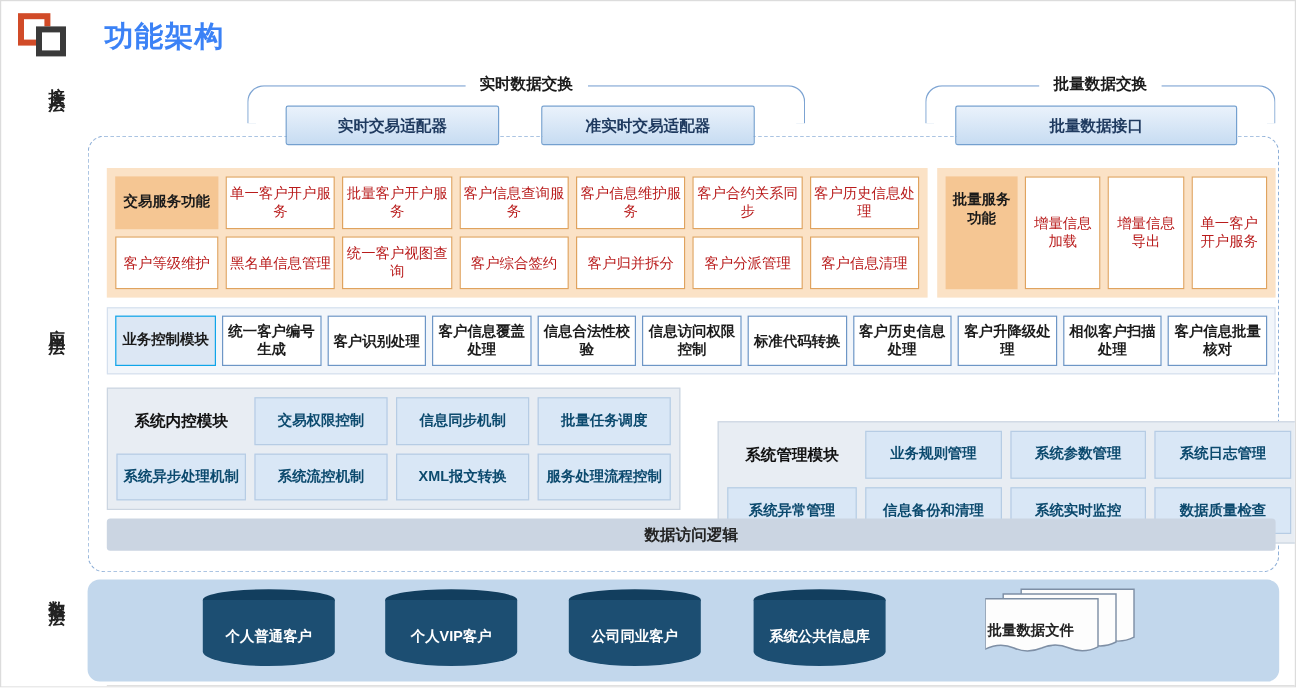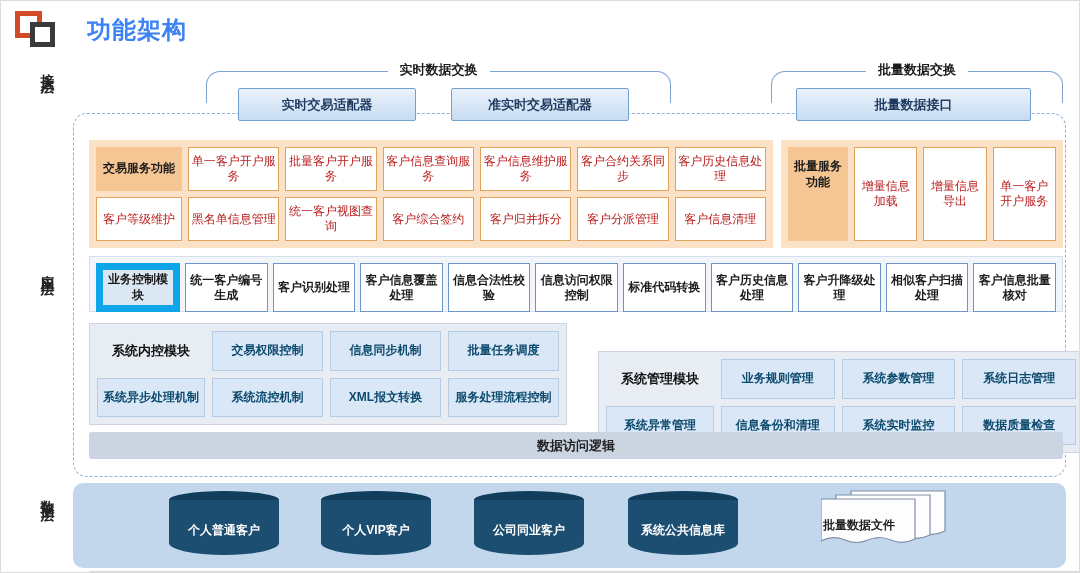--- a/index.html
+++ b/index.html
@@ -38,21 +38,21 @@
   .batch-panel { left:780px; width:282px; grid-template-columns:60px repeat(3,1fr); grid-template-rows:1fr; }
   .olabel { background:#f5c693; display:flex; align-items:center; justify-content:center; text-align:center;
             font-size:12px; font-weight:700; line-height:1.3; padding:2px; }
   .batch-panel .olabel { align-items:flex-start; padding-top:12px; }
   .obox { background:#fff; border:1px solid #e0a35e; display:flex; align-items:center; justify-content:center;
           text-align:center; font-size:12px; font-weight:400; line-height:1.25; padding:2px; color:#b91c1c; }
 
   
   .biz-panel { position:absolute; left:88px; top:255px; width:974px; height:56px; background:#f2f6fb;
                border:1px solid #d5e0ee; display:grid; grid-template-columns:84px repeat(10,1fr); gap:5px; padding:6px; }
-  .bizlabel { background:#dce7f4; border:7px solid #0ea5e9; display:flex; align-items:center; justify-content:center;
+  .bizlabel { background:#dce7f4; border:1px solid #0ea5e9; display:flex; align-items:center; justify-content:center;
               text-align:center; font-size:12px; font-weight:700; line-height:1.3; padding:2px; }
   .bbox { background:#fff; border:1px solid #6d96c6; display:flex; align-items:center; justify-content:center;
           text-align:center; font-size:12px; font-weight:600; line-height:1.25; padding:1px; color:#1c1c1c; }
 
   
   .sys-panel { position:absolute; top:322px; height:102px; background:#e8edf3; border:1px solid #cbd5e1;
                display:grid; grid-template-columns:108px repeat(3,1fr); grid-template-rows:1fr 1fr; gap:7px; padding:7px; }
   .sys-left { left:88px; width:478px; }
   .sys-right { left:597px; width:486px;margin-top:28px; }
   .syslabel { display:flex; align-items:center; justify-content:center; text-align:center;

